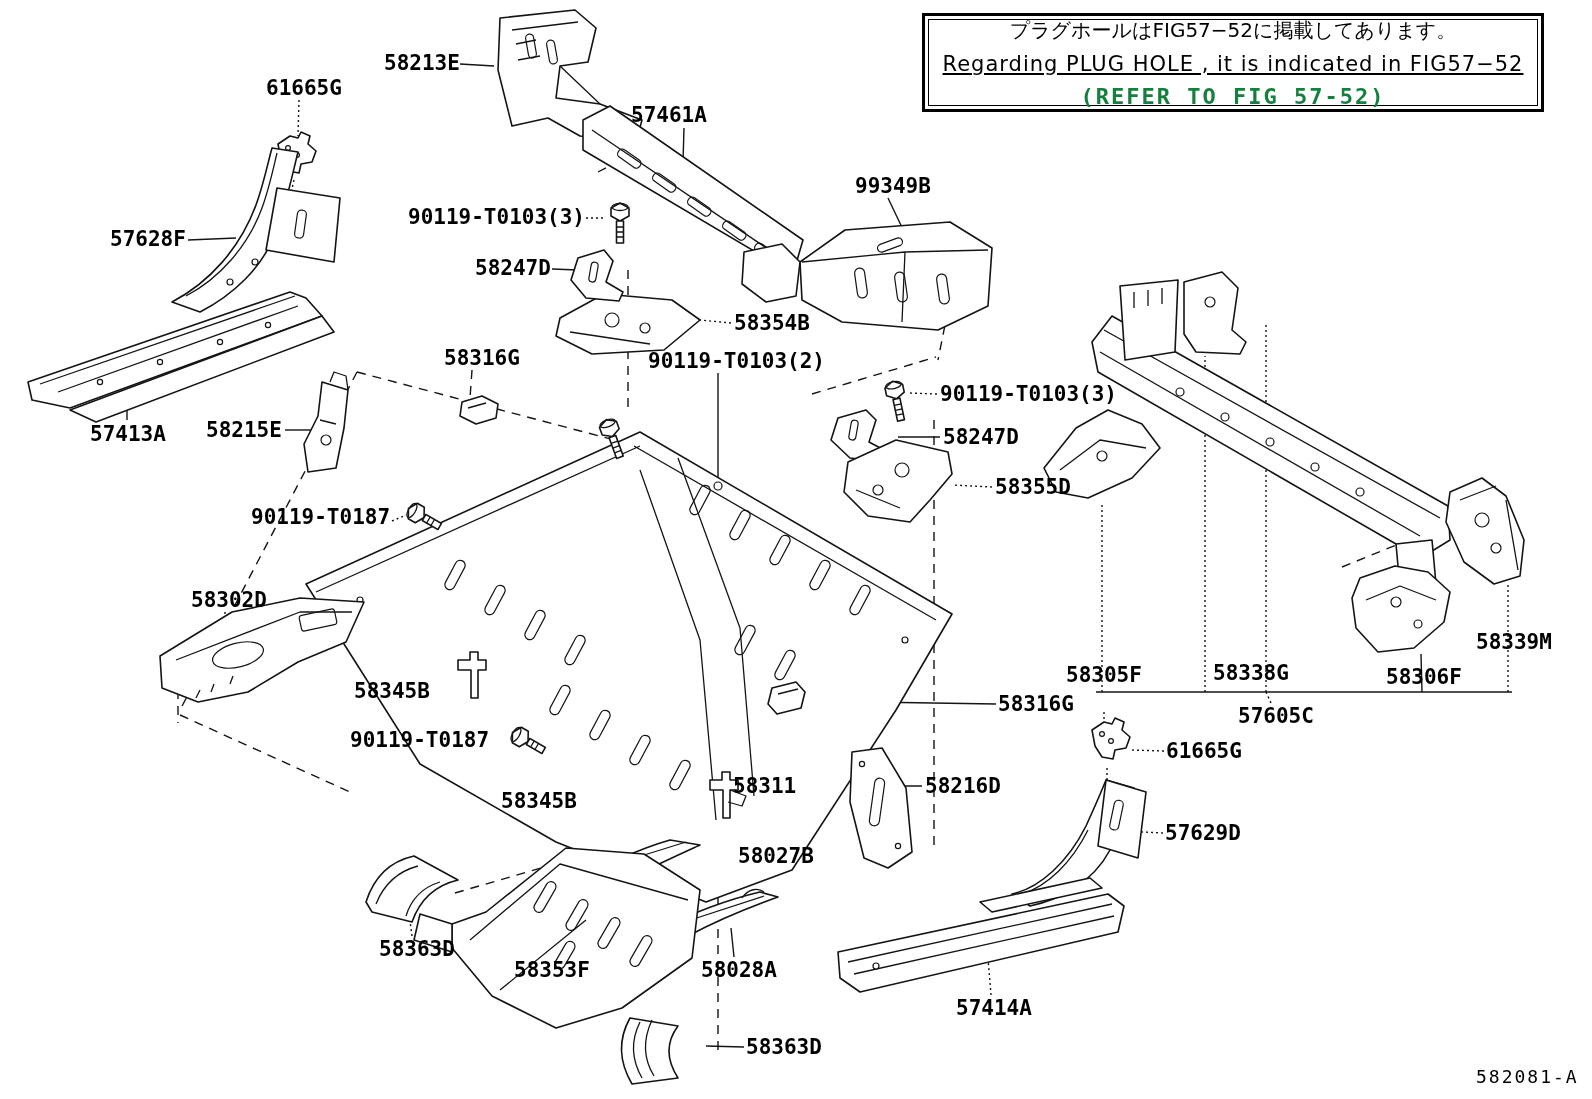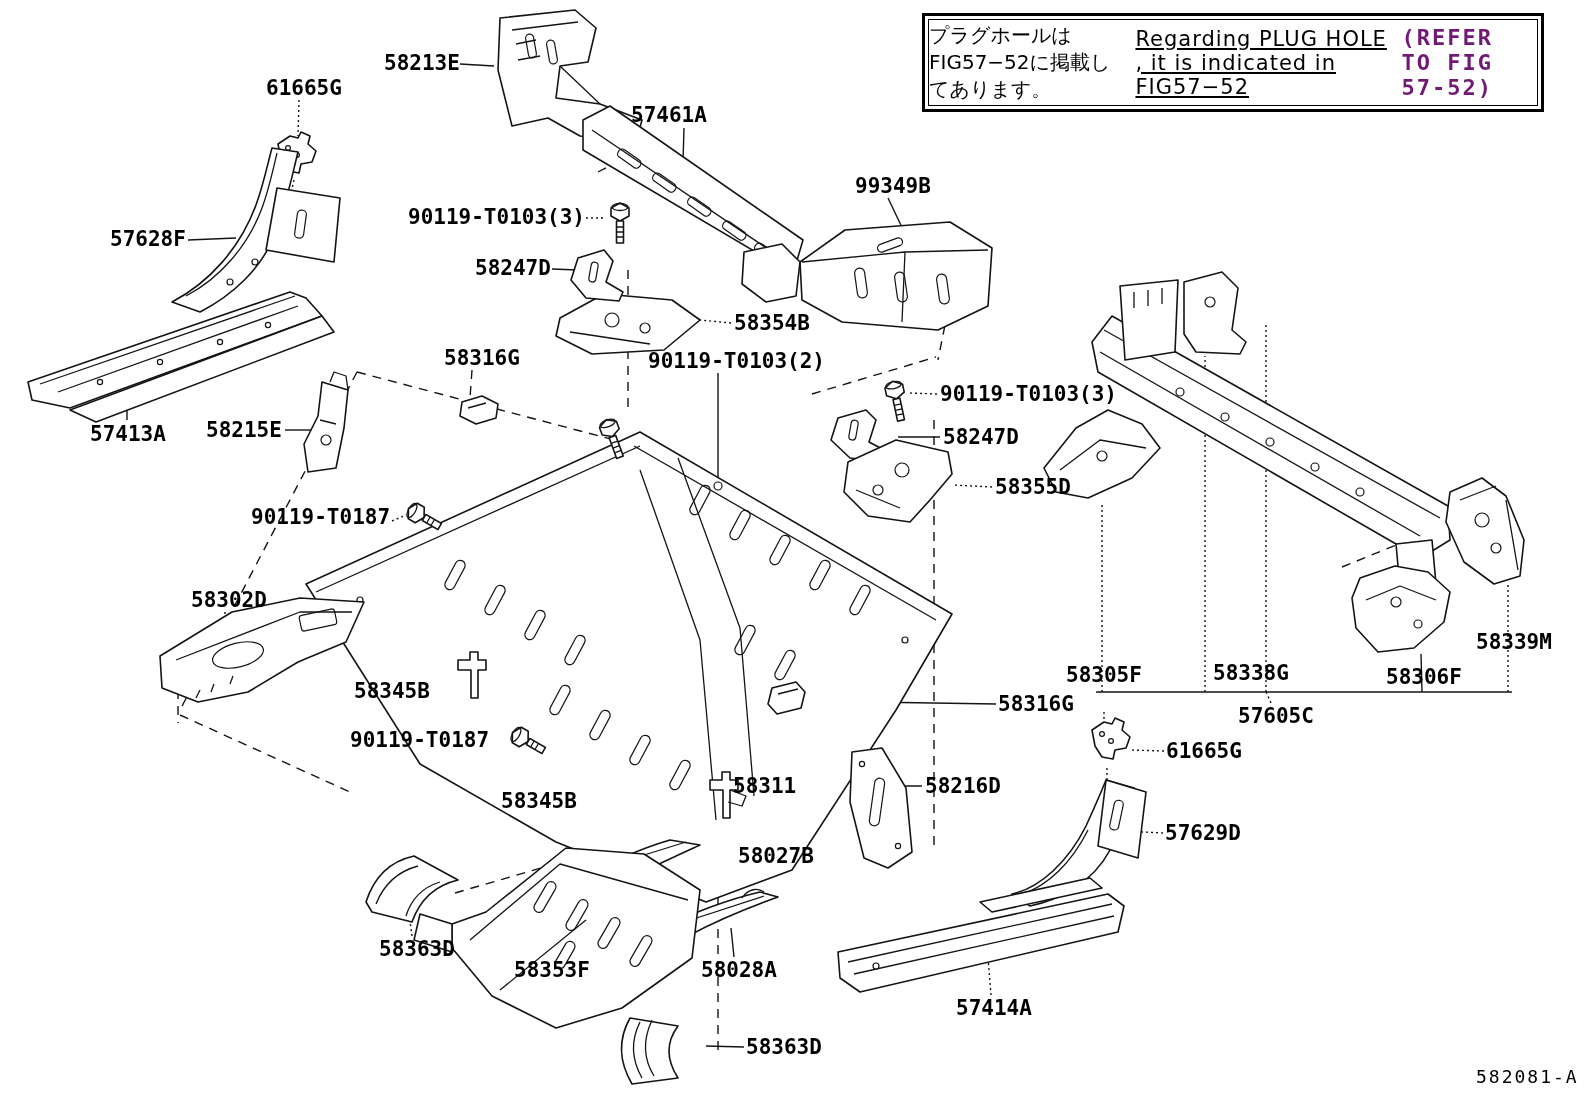--- a/index.html
+++ b/index.html
@@ -4,24 +4,24 @@
 <style>
   html,body{margin:0;padding:0;background:#fff;}
   #stage{position:relative;width:1592px;height:1099px;background:#fff;overflow:hidden;
          font-family:"DejaVu Sans Mono","Liberation Mono",monospace;}
   #art{position:absolute;left:0;top:0;}
   .part-label{position:absolute;font:700 21px "DejaVu Sans Mono",monospace;color:#000;
               white-space:nowrap;line-height:22px;}
   #note-box{position:absolute;left:922px;top:13px;width:616px;height:93px;
             border:3px solid #000;background:#fff;}
   #note-inner{position:absolute;left:3px;top:3px;right:3px;bottom:3px;border:1px solid #000;
-              display:flex;flex-direction:row;justify-content:center;align-items:center;gap:8px;}
+              display:flex;flex-direction:column;justify-content:center;align-items:center;gap:8px;}
   .note-jp{font:20px "DejaVu Sans","Liberation Sans",sans-serif;color:#000;}
   .note-en{font:21px "DejaVu Sans","Liberation Sans",sans-serif;color:#000;letter-spacing:1px;text-decoration:underline;}
-  .note-ref{font:700 22px "DejaVu Sans Mono",monospace;color:#701a75;letter-spacing:2px;}
+  .note-ref{font:700 22px "DejaVu Sans Mono",monospace;color:#15803d;letter-spacing:2px;}
   #drawing-number{position:absolute;left:1476px;top:1066px;font:18px "DejaVu Sans Mono",monospace;
                   letter-spacing:2px;color:#000;}
   
   .p{fill:#fff;stroke:#141414;stroke-width:1.6;stroke-linejoin:round;}
   .s{fill:none;stroke:#141414;stroke-width:1.3;stroke-linejoin:round;}
   .l{fill:none;stroke:#141414;stroke-width:1.4;}
   .dot{stroke-dasharray:2 3;}
   .dash{stroke-dasharray:9 7;}
   .hole{fill:#fff;stroke:#141414;stroke-width:1.2;}
   .slot{fill:none;stroke:#141414;stroke-width:1.2;}

